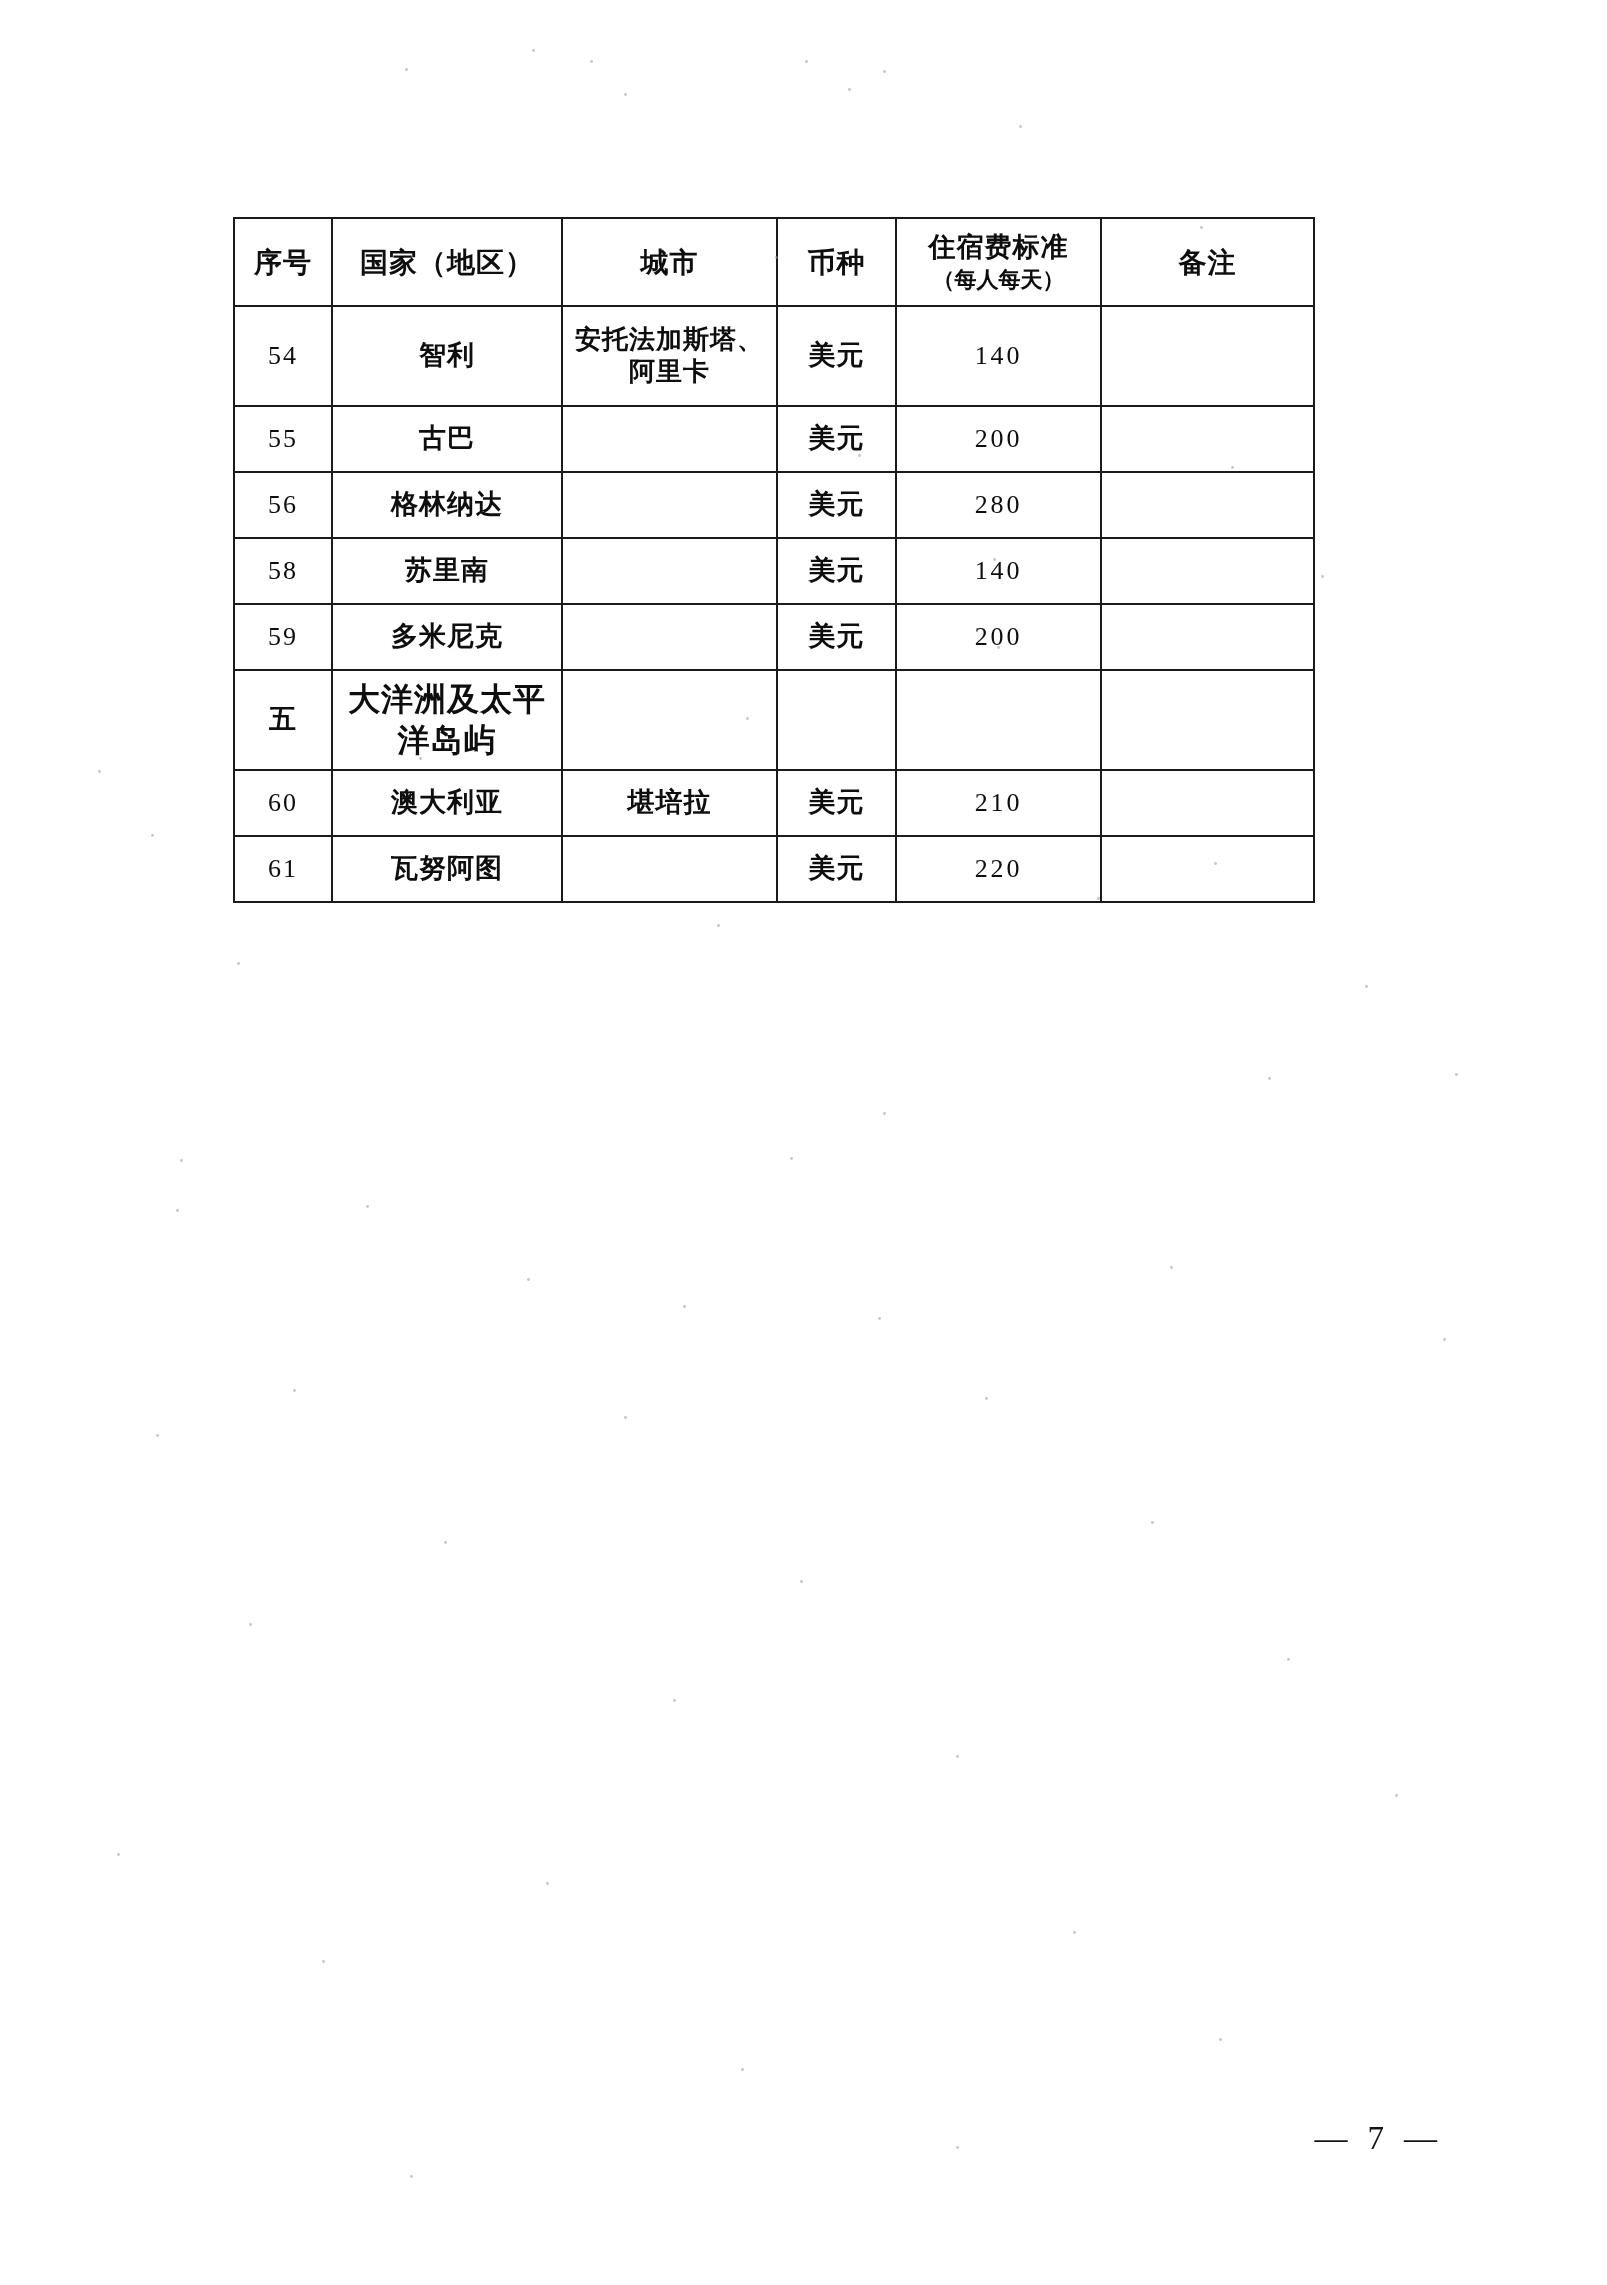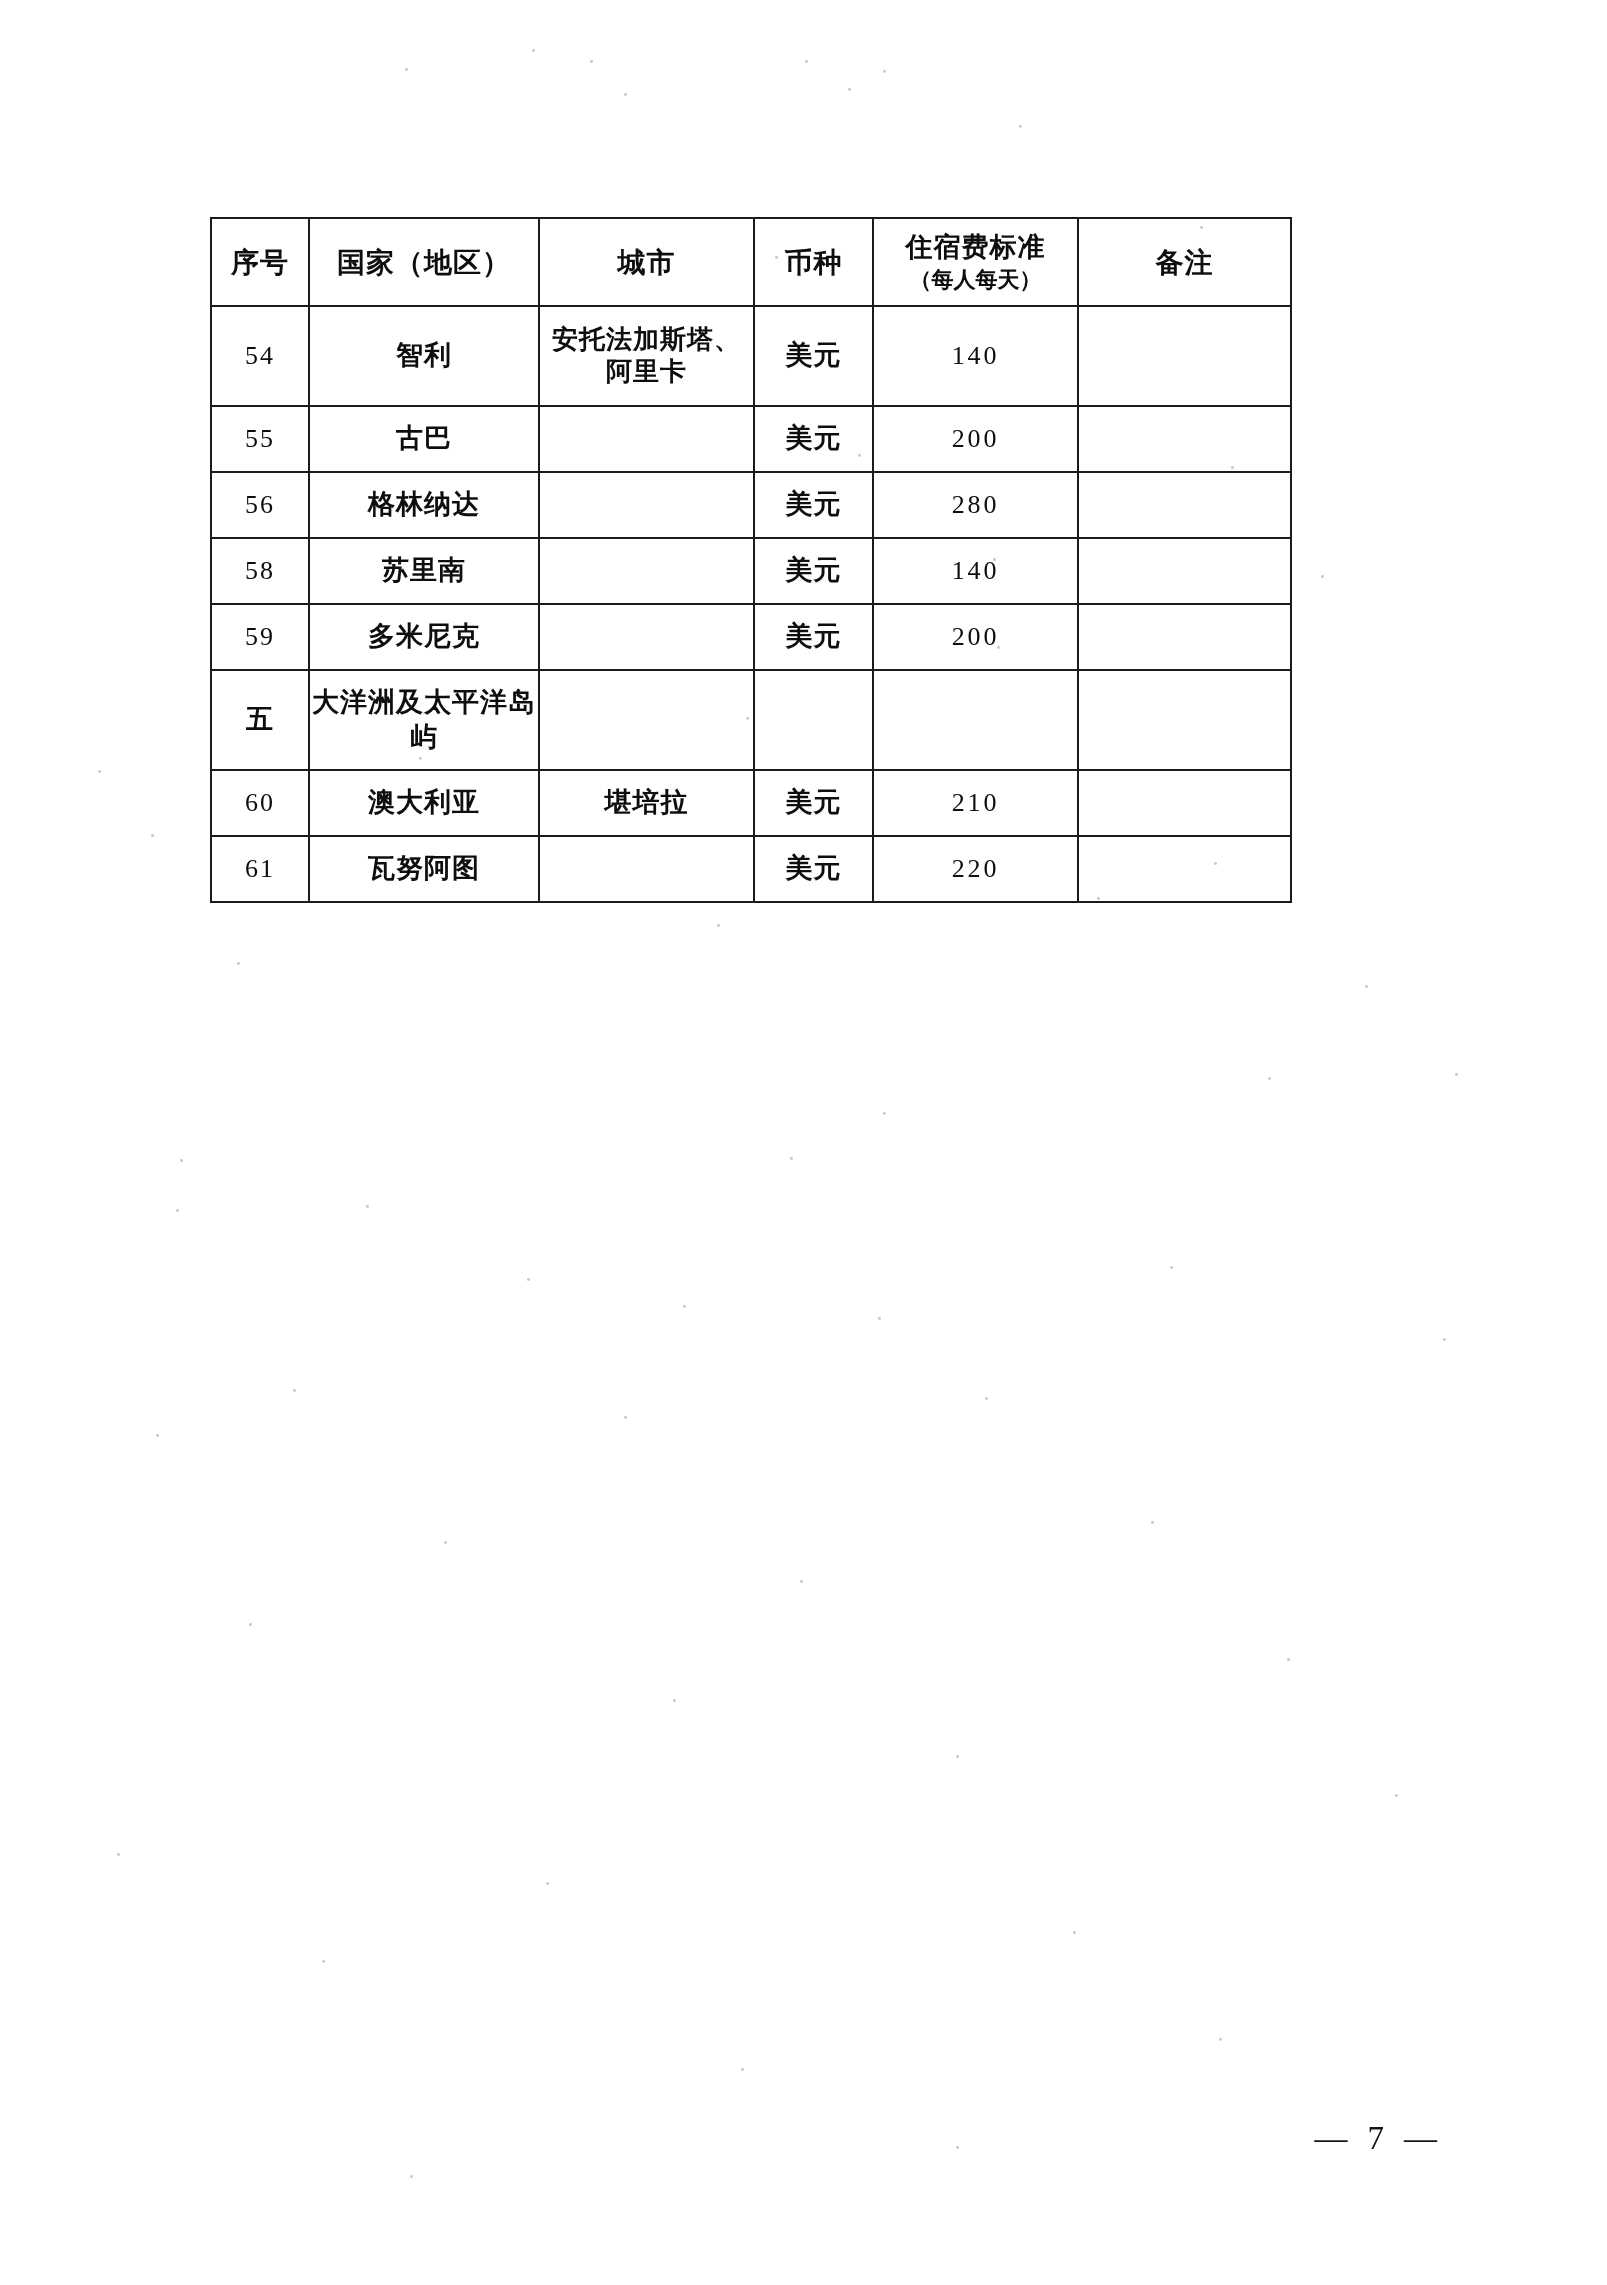--- a/index.html
+++ b/index.html
@@ -28,21 +28,21 @@
 
   .page {
     position: absolute;
     left: 0; top: 0;
     width: 1607px;
     height: 2286px;
   }
 
   .table-wrap {
     position: absolute;
-    left: 210px;
+    left: 233px;
     top: 217px;
     width: 1131px;
   }
 
   table.fee {
     border-collapse: collapse;
     width: 1079px;
     table-layout: fixed;
   }
 
@@ -98,21 +98,21 @@
     border-radius: 7px;
   }
   tbody tr.tall td {
     height: 94px;
   }
   tbody td.two-line {
     font-size: 26px;
     line-height: 1.25;
   }
   tbody td.group {
-    font-size: 27px;
+    font-size: 32px;
     line-height: 1.28;
   }
 
   .page-number {
     position: absolute;
     right: 164px;
     bottom: 129px;
     font-size: 33px;
     letter-spacing: 5.9px;
     color: #141414;

